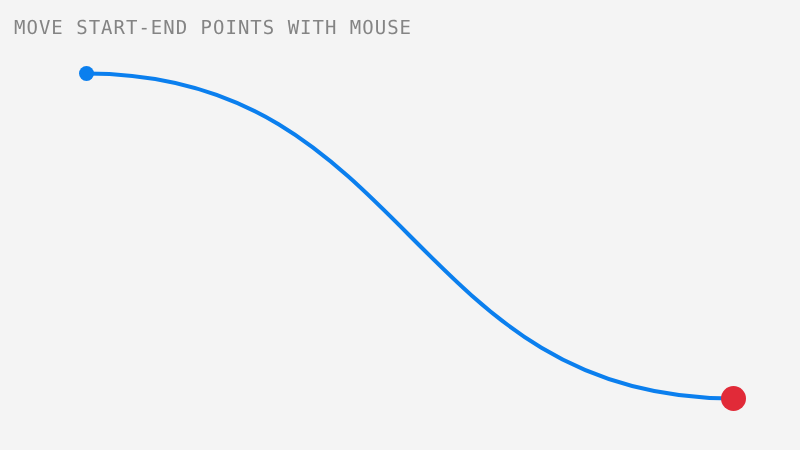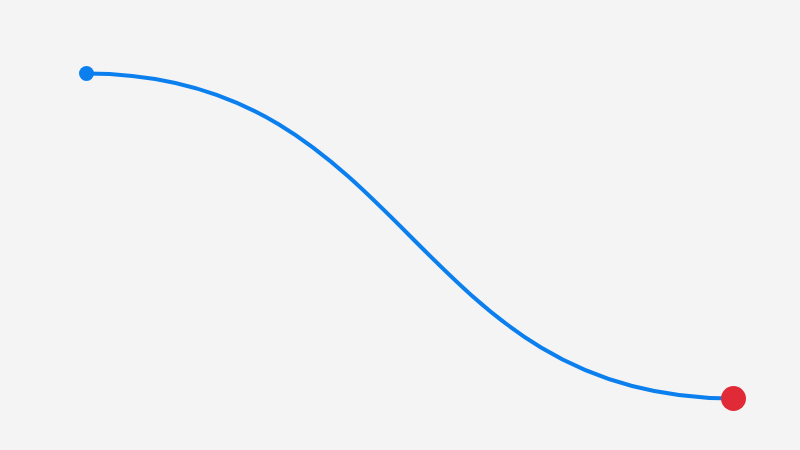--- a/index.html
+++ b/index.html
@@ -49,20 +49,21 @@
   }
   .handle {
     cursor: pointer;
   }
 </style>
 </head>
 <body style="background: rgb(244, 244, 244); width: 800px; height: 450px;">
 
 <div id="stage" style="width: 800px; height: 450px; background: rgb(244, 244, 244);">
 
+  <h1 id="title" style="color: rgb(132, 132, 132);">MOVE START-END POINTS WITH MOUSE</h1>
 
   <svg id="canvas-svg" viewBox="0 0 800 450" xmlns="http://www.w3.org/2000/svg" style="width: 800px; height: 450px;">
 
     <path id="curve-path" fill="none" stroke-linecap="round" stroke-linejoin="round" d="M 86.5 73.5 C 410 73.5 410 398.5 733.5 398.5" stroke="#0b7fee" stroke-width="4"></path>
 
     <circle id="end-handle" class="handle" cx="733.5" cy="398.5" r="12.5" fill="#e12a38"></circle>
 
     <circle id="start-handle" class="handle" cx="86.5" cy="73.5" r="7.5" fill="#0b7fee"></circle>
   </svg>
 

